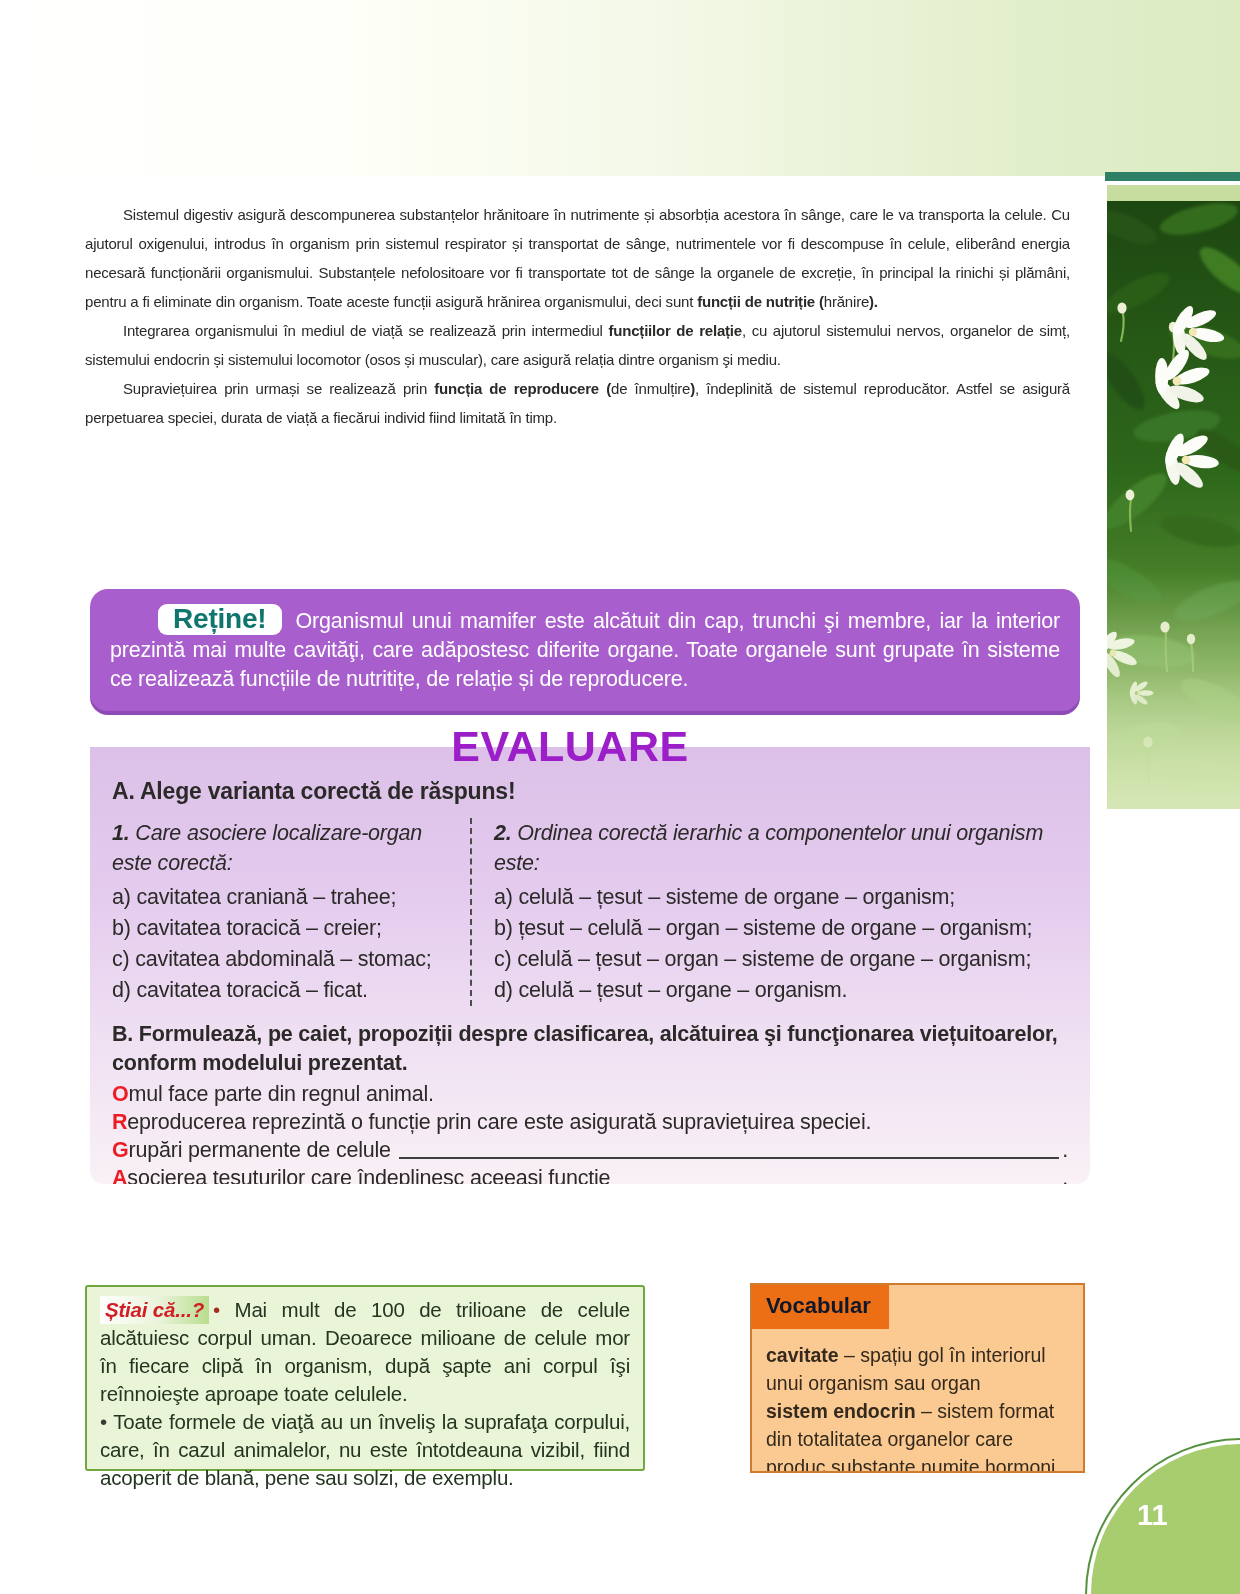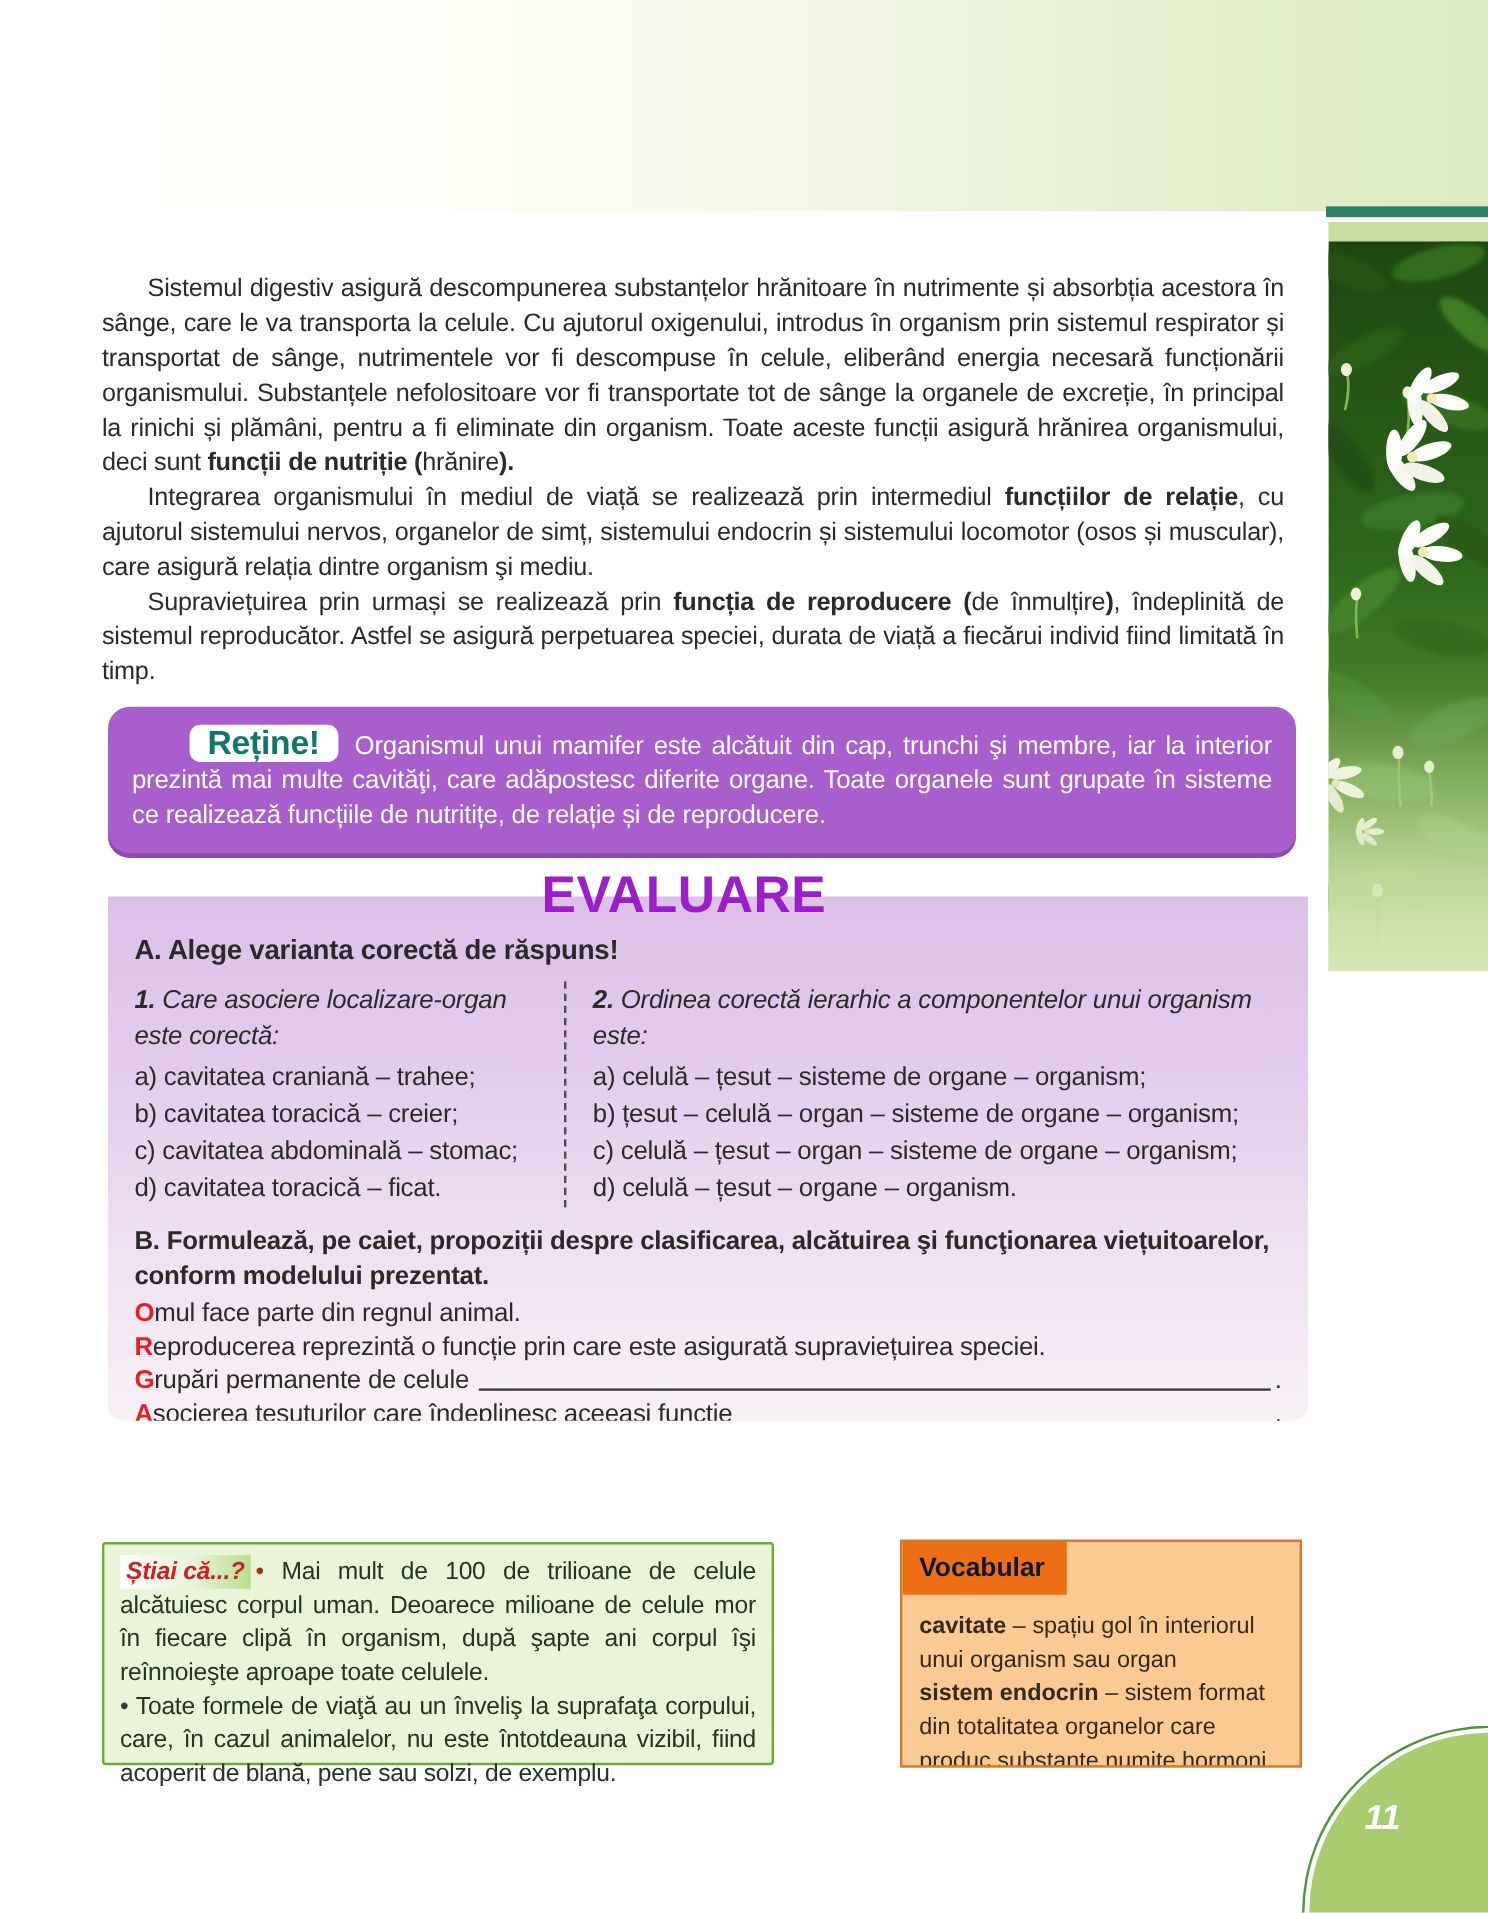--- a/index.html
+++ b/index.html
@@ -8,21 +8,21 @@
     font-family:"Liberation Sans","DejaVu Sans",sans-serif;color:#2b2a28;
   }
   
   .top-band{position:absolute;left:0;top:0;width:1240px;height:176px;
     background:linear-gradient(90deg,#ffffff 0%,#fefff8 28%,#f3f8e6 55%,#e3efcd 80%,#dcebc2 100%);}
   .teal-stripe{position:absolute;left:1105px;top:172px;width:135px;height:9px;background:#2f7f66;}
   .green-band{position:absolute;left:1107px;top:185px;width:133px;height:16px;background:#c6dd9f;}
   .photo{position:absolute;left:1107px;top:201px;width:133px;height:608px;}
 
   
-  .intro{position:absolute;left:85px;top:226px;width:985px;font-size:21px;line-height:29px;
+  .intro{position:absolute;left:85px;top:200px;width:985px;font-size:15px;line-height:29px;
     text-align:justify;letter-spacing:-0.2px;}
   .intro p{margin:0;text-indent:38px;}
   .b{font-weight:bold;}
 
   
   .retine{position:absolute;left:90px;top:589px;width:990px;height:122px;background:#a85fcd;
     border-radius:18px;box-shadow:0 4px 0 #8f4bb5;box-sizing:border-box;padding:15px 20px 12px 20px;
     color:#ffffff;font-size:21.5px;line-height:29px;text-align:justify;letter-spacing:-0.2px;}
   .retine-label{display:inline-block;background:#ffffff;color:#0f766e;font-weight:bold;
     border-radius:9px;padding:0px 15px 2px 15px;margin-right:14px;font-size:28px;font-style:normal;margin-left:48px;}
@@ -60,21 +60,21 @@
     background:#fbca92;border:2px solid #cf7c2e;padding:0 14px 8px 14px;overflow:hidden;
     color:#33291c;font-size:19.5px;line-height:28px;}
   .vocab-tab{display:inline-block;background:#ec6f15;color:#0f172a;font-weight:bold;font-size:22px;
     padding:7px 18px 9px 14px;margin-left:-14px;margin-bottom:12px;}
   .vocab-entry .term{font-weight:bold;}
 
   
   .blob{position:absolute;left:1085px;top:1438px;width:155px;height:156px;
     border:2px solid #55923f;border-right:none;border-bottom:none;border-radius:160px 0 0 0;background:#ffffff;}
   .blob-inner{position:absolute;left:4px;top:4px;right:0;bottom:0;background:#a7cd6e;border-radius:150px 0 0 0;}
-  .page-num{position:absolute;left:46px;top:55px;color:#ffffff;font-weight:bold;font-size:29px;font-style:italic;}
+  .page-num{position:absolute;left:46px;top:55px;color:#ffffff;font-weight:bold;font-size:29px;}
 </style>
 </head>
 <body>
 
 <div class="page">
 
   <div class="top-band"></div>
   <div class="teal-stripe"></div>
   <div class="green-band"></div>
 

